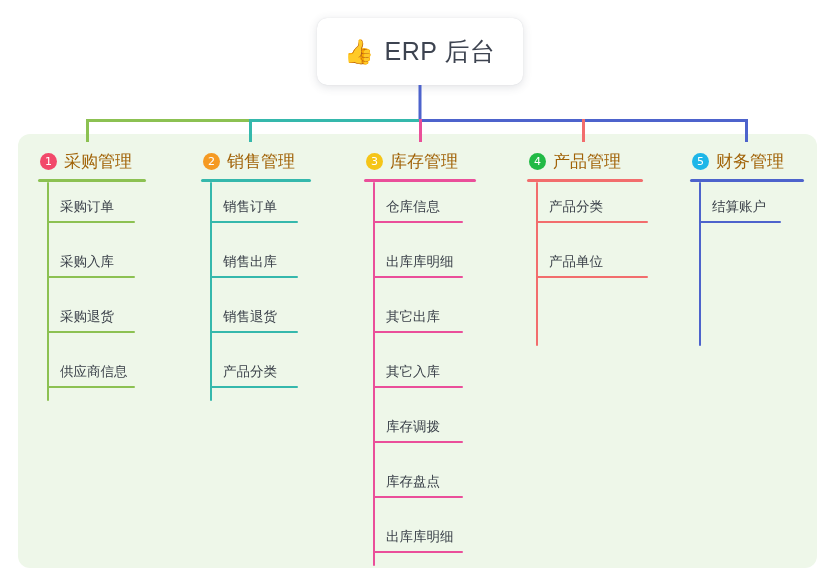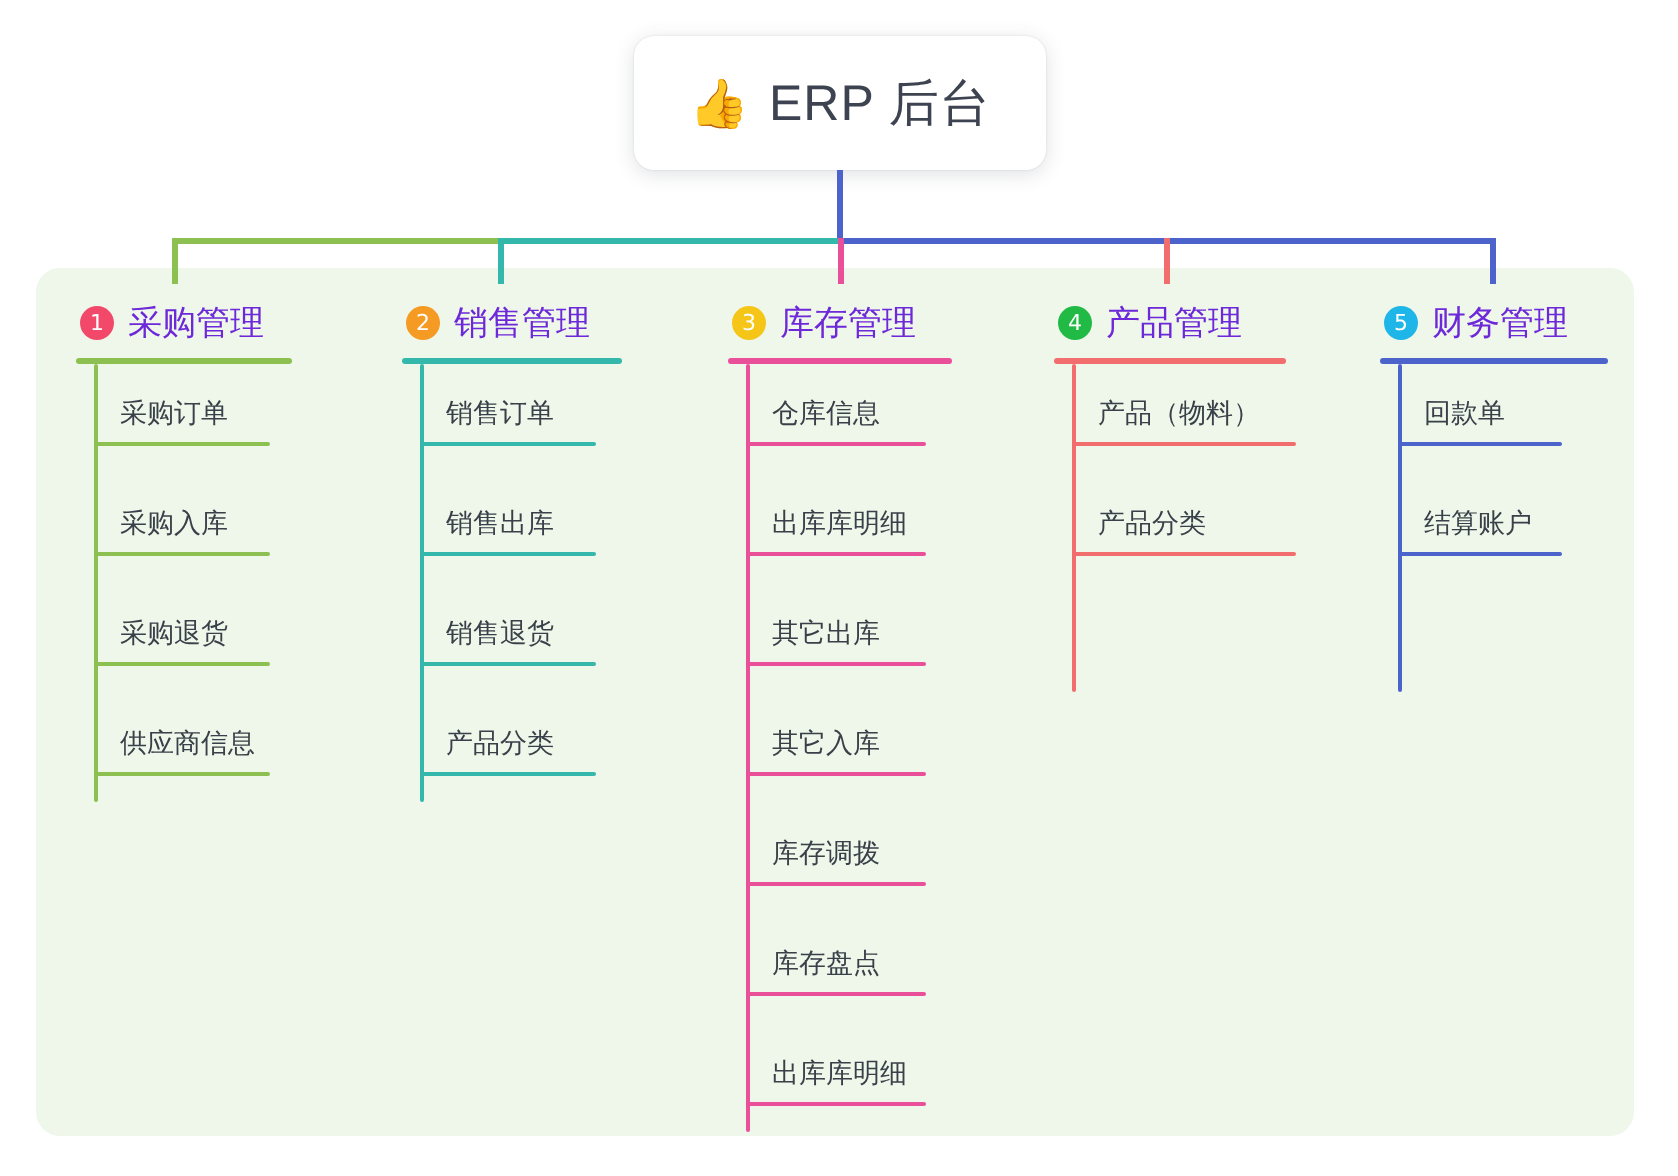--- a/index.html
+++ b/index.html
@@ -48,21 +48,21 @@
     display:flex;align-items:center;gap:7px;
     height:26px;white-space:nowrap;
     padding-left:2px;
   }
   .badge{
     width:17px;height:17px;border-radius:50%;
     color:#ffffff;font-size:11px;line-height:17px;text-align:center;
     font-family:"DejaVu Sans",sans-serif;
     flex:0 0 auto;
   }
-  .head-label{font-size:17px;color:#6d28d9;}
+  .head-label{font-size:17px;color:#a16207;}
   .head-rule{height:3px;border-radius:2px;margin-top:5px;}
 
   .leaves{position:relative;margin-top:0;}
   .leaf{
     position:relative;
     height:55px;
   }
   .leaf-text{
     position:absolute;left:22px;top:16px;
     font-size:13.5px;color:#3a4049;white-space:nowrap;
@@ -197,42 +197,38 @@
       </div>
       <div class="branch" style="left: 527px; width: 116px;">
         <div class="branch-head">
           <span class="badge" style="background: rgb(33, 186, 69);">4</span>
           <span class="head-label">产品管理</span>
         </div>
         <div class="head-rule" style="width: 116px; background: rgb(242, 109, 109);"></div>
         <div class="leaves">
           <div class="spine" style="height: 164px; background: rgb(242, 109, 109);"></div>
           <div class="leaf">
-            <span class="leaf-text">产品（物料）</span>
-            <div class="leaf-rule" style="width: 112px; top: 39px; background: rgb(242, 109, 109);"></div>
-          </div>
-          <div class="leaf">
             <span class="leaf-text">产品分类</span>
             <div class="leaf-rule" style="width: 112px; top: 39px; background: rgb(242, 109, 109);"></div>
           </div>
+          <div class="leaf">
+            <span class="leaf-text">产品单位</span>
+            <div class="leaf-rule" style="width: 112px; top: 39px; background: rgb(242, 109, 109);"></div>
+          </div>
         </div>
       </div>
       <div class="branch" style="left: 690px; width: 114px;">
         <div class="branch-head">
           <span class="badge" style="background: rgb(30, 182, 232);">5</span>
           <span class="head-label">财务管理</span>
         </div>
         <div class="head-rule" style="width: 114px; background: rgb(77, 99, 204);"></div>
         <div class="leaves">
           <div class="spine" style="height: 164px; background: rgb(77, 99, 204);"></div>
           <div class="leaf">
-            <span class="leaf-text">回款单</span>
-            <div class="leaf-rule" style="width: 82px; top: 39px; background: rgb(77, 99, 204);"></div>
-          </div>
-          <div class="leaf">
             <span class="leaf-text">结算账户</span>
             <div class="leaf-rule" style="width: 82px; top: 39px; background: rgb(77, 99, 204);"></div>
           </div>
         </div>
       </div>
     </div>
 
 </div>
 
 </body></html>

